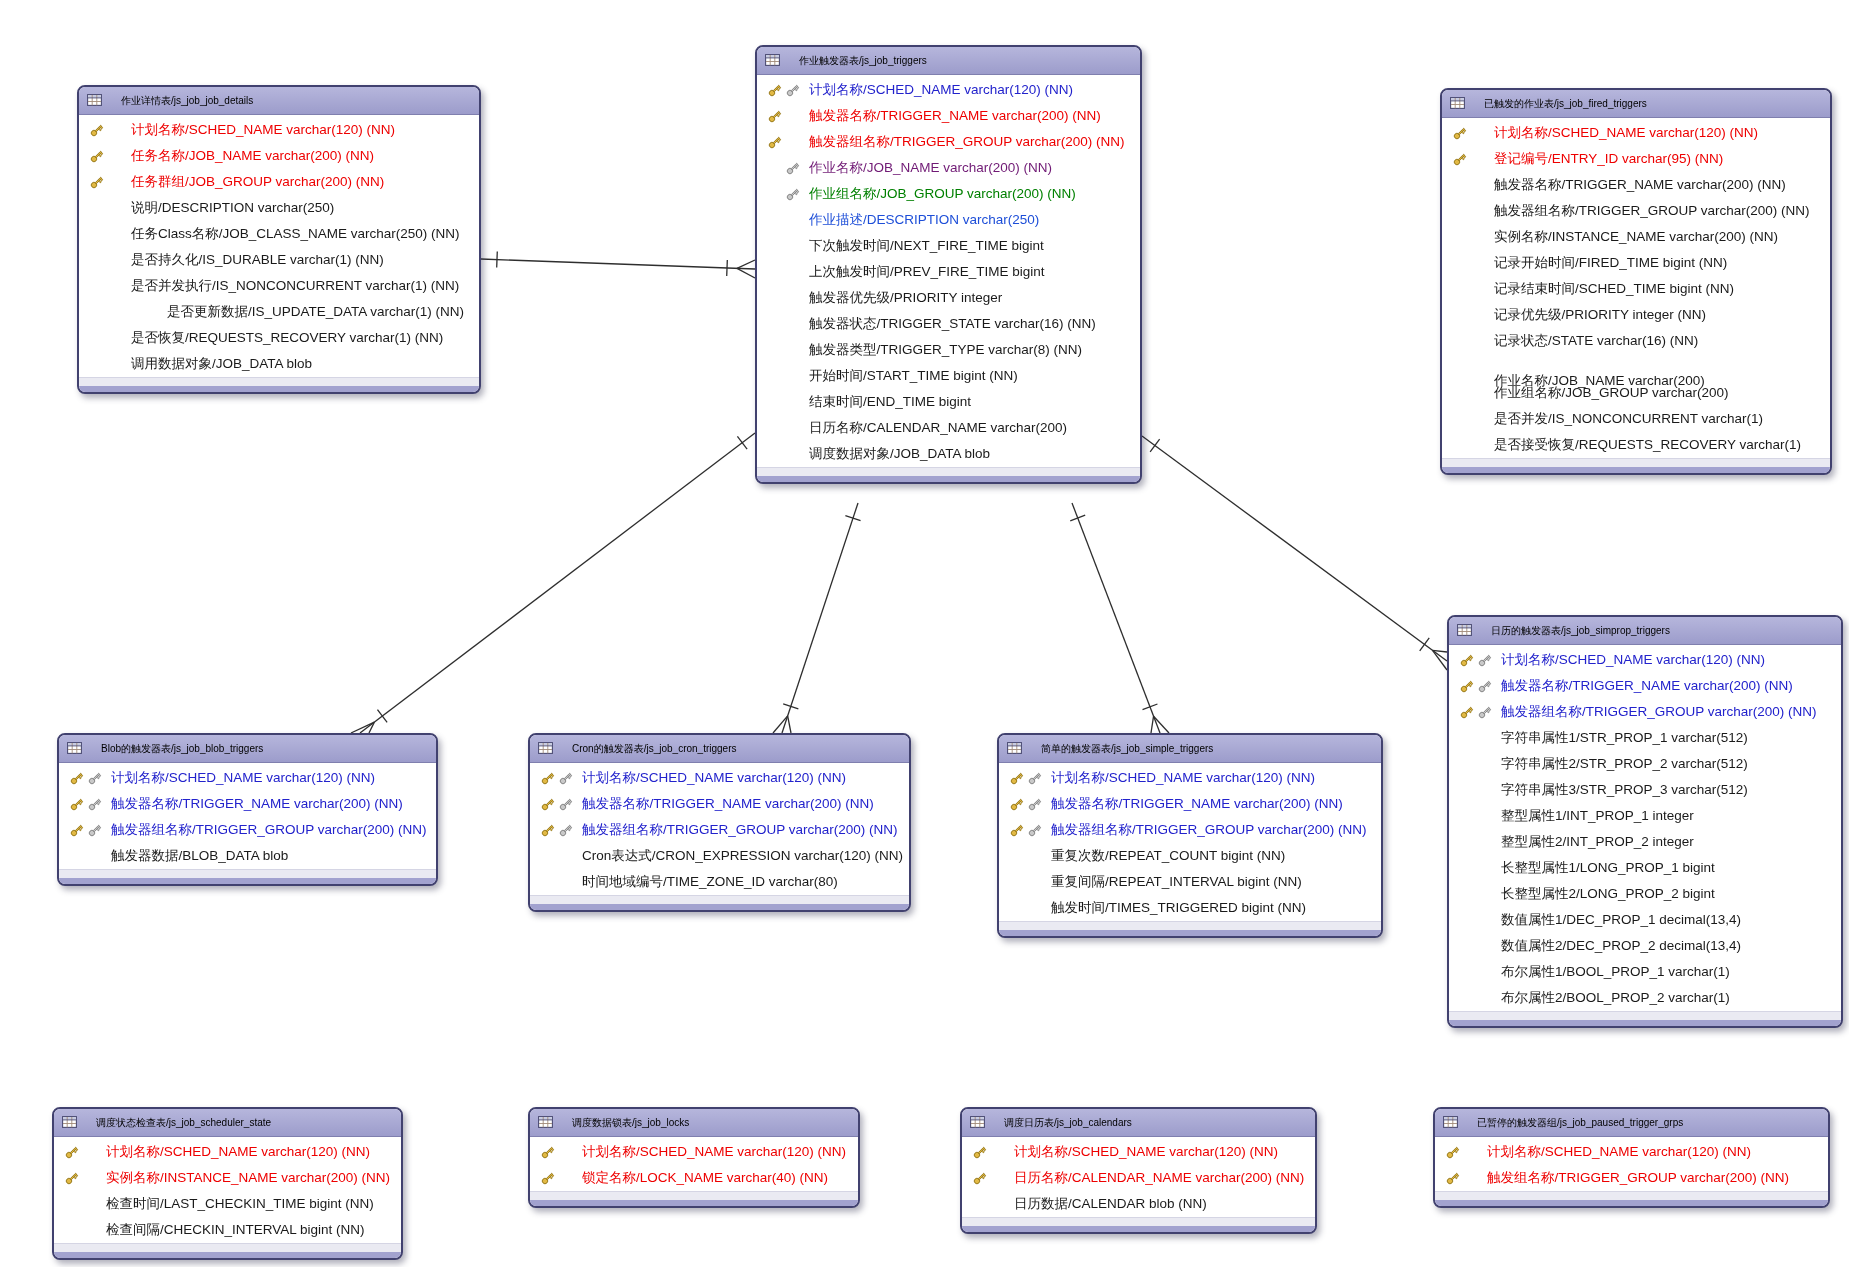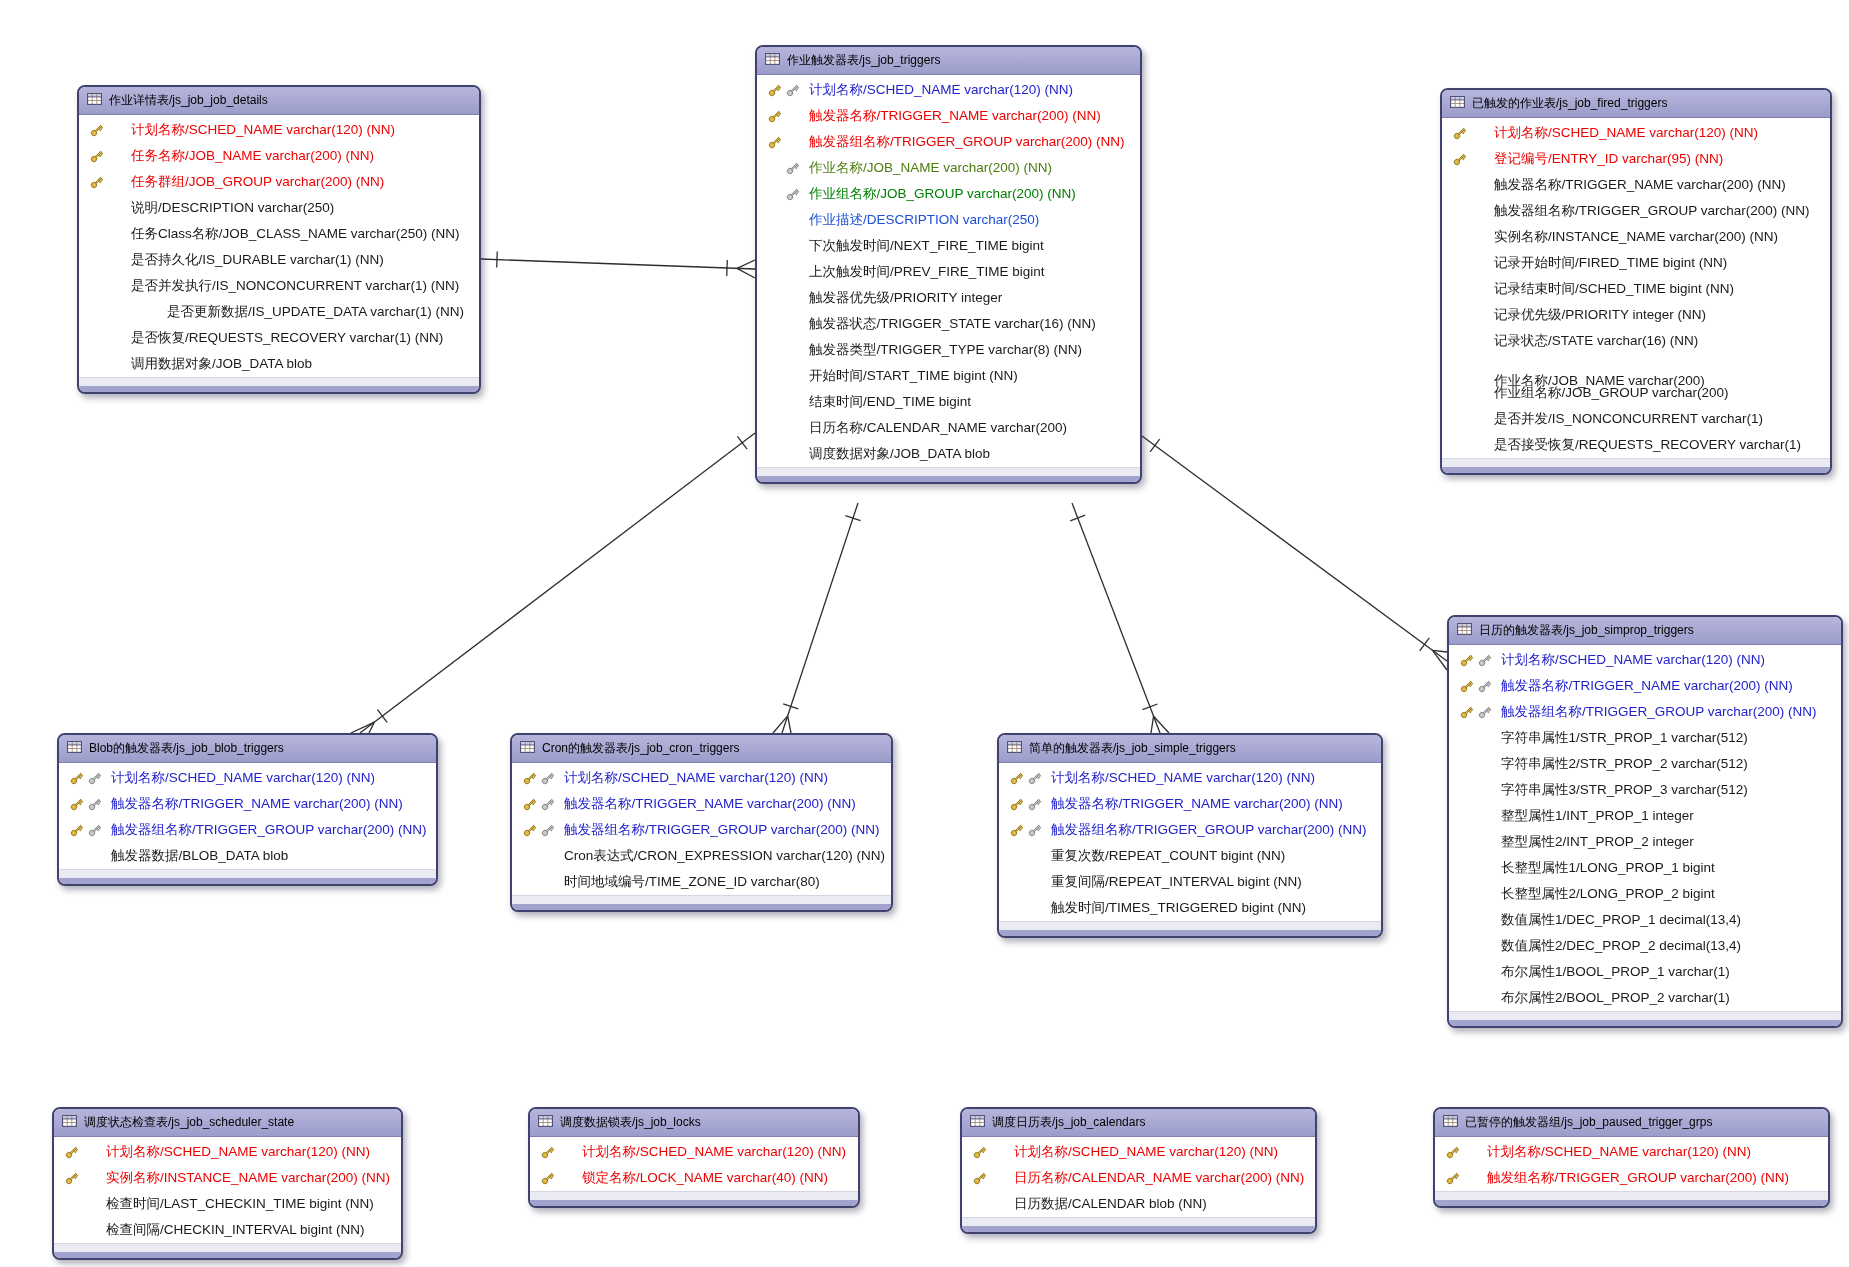--- a/index.html
+++ b/index.html
@@ -19,22 +19,22 @@
     border-radius:8px;
     box-shadow:3px 4px 6px rgba(50,50,80,.38);
     overflow:hidden;
     box-sizing:border-box;
   }
   .tbl-header{
     height:27px;
     background:linear-gradient(#b6b6dc,#9c9ccb);
     border-bottom:1px solid #7f7fae;
     display:flex;align-items:center;
-    padding:0 8px;gap:7px;
-    font-size:12px;color:#000;
+    padding:0 8px;gap:19px;
+    font-size:10px;color:#000;
     white-space:nowrap;
   }
   .tbl-fields{padding:2px 0 0 0;}
   .row{
     height:26px;
     display:flex;align-items:center;
     padding-left:8px;
     font-size:13.5px;
     white-space:nowrap;
   }
@@ -247,21 +247,21 @@
           <span class="kslot">
             <svg width="15" height="15" viewBox="0 0 16 16">
               <g transform="rotate(-45 8 8)" fill="#c9c9c9" stroke="#7d7d7d" stroke-width="0.9">
                 <circle cx="4.2" cy="8" r="2.9"></circle>
                 <rect x="6.6" y="7.15" width="8.6" height="1.7" rx="0.4"></rect>
                 <rect x="10.6" y="8.6" width="1.5" height="2.6" rx="0.3"></rect>
                 <rect x="13.2" y="8.6" width="1.5" height="2.1" rx="0.3"></rect>
               </g>
             </svg>
           </span>
-          <span class="ftext" style="color: #4d7c0f; text-align: center;">作业名称/JOB_NAME varchar(200) (NN)</span>
+          <span class="ftext" style="color: #701a75; text-align: center;">作业名称/JOB_NAME varchar(200) (NN)</span>
         </div>
         <div class="row">
           <span class="kslot"></span>
           <span class="kslot">
             <svg width="15" height="15" viewBox="0 0 16 16">
               <g transform="rotate(-45 8 8)" fill="#c9c9c9" stroke="#7d7d7d" stroke-width="0.9">
                 <circle cx="4.2" cy="8" r="2.9"></circle>
                 <rect x="6.6" y="7.15" width="8.6" height="1.7" rx="0.4"></rect>
                 <rect x="10.6" y="8.6" width="1.5" height="2.6" rx="0.3"></rect>
                 <rect x="13.2" y="8.6" width="1.5" height="2.1" rx="0.3"></rect>
@@ -649,21 +649,21 @@
         </div>
         <div class="row">
           <span class="kslot"></span>
           <span class="kslot"></span>
           <span class="ftext" style="color: rgb(26, 26, 26);">触发器数据/BLOB_DATA blob</span>
         </div>
       </div>
     <div class="tbl-footer"></div>
     <div class="tbl-bottom"></div>
   </div>
-    <div class="entity" style="left: 510px; top: 733px; width: 383px;">
+    <div class="entity" style="left: 528px; top: 733px; width: 383px;">
     <div class="tbl-header">
       <span class="hicon"><svg width="15" height="12" viewBox="0 0 15 12">
             <rect x="0.6" y="0.6" width="13.8" height="10.8" fill="#ffffff" stroke="#4c4c74" stroke-width="1.1"></rect>
             <rect x="1.1" y="1.1" width="12.8" height="2.6" fill="#c7cbe2"></rect>
             <line x1="5.2" y1="1" x2="5.2" y2="11.4" stroke="#a08a78" stroke-width="0.9"></line>
             <line x1="9.8" y1="1" x2="9.8" y2="11.4" stroke="#a08a78" stroke-width="0.9"></line>
             <line x1="1" y1="3.9" x2="14" y2="3.9" stroke="#4c4c74" stroke-width="0.9"></line>
             <line x1="1" y1="7.5" x2="14" y2="7.5" stroke="#a08a78" stroke-width="0.9"></line>
           </svg></span>
       <span class="ttl">Cron的触发器表/js_job_cron_triggers</span>

